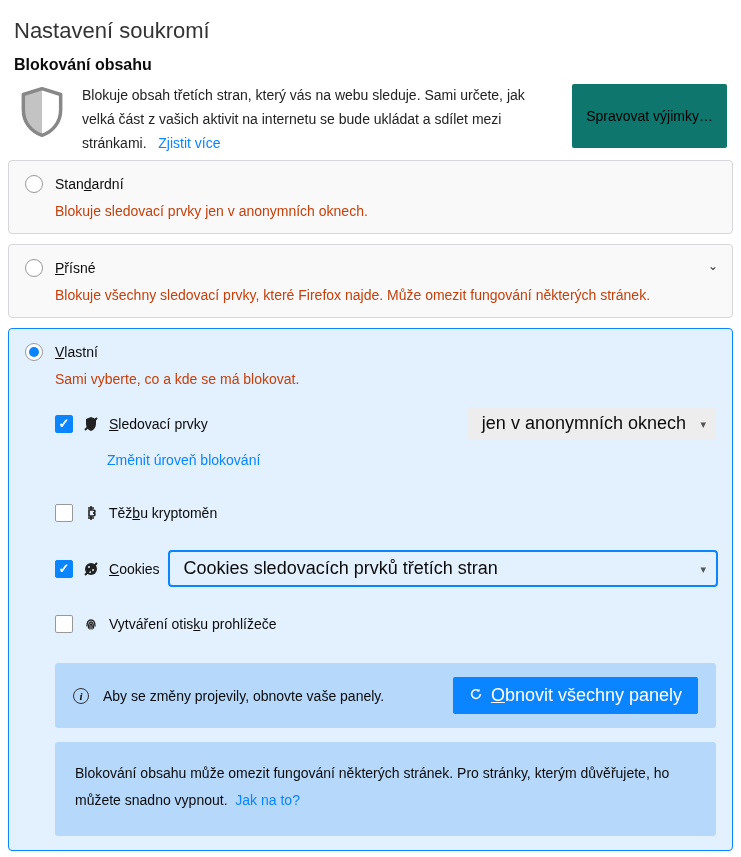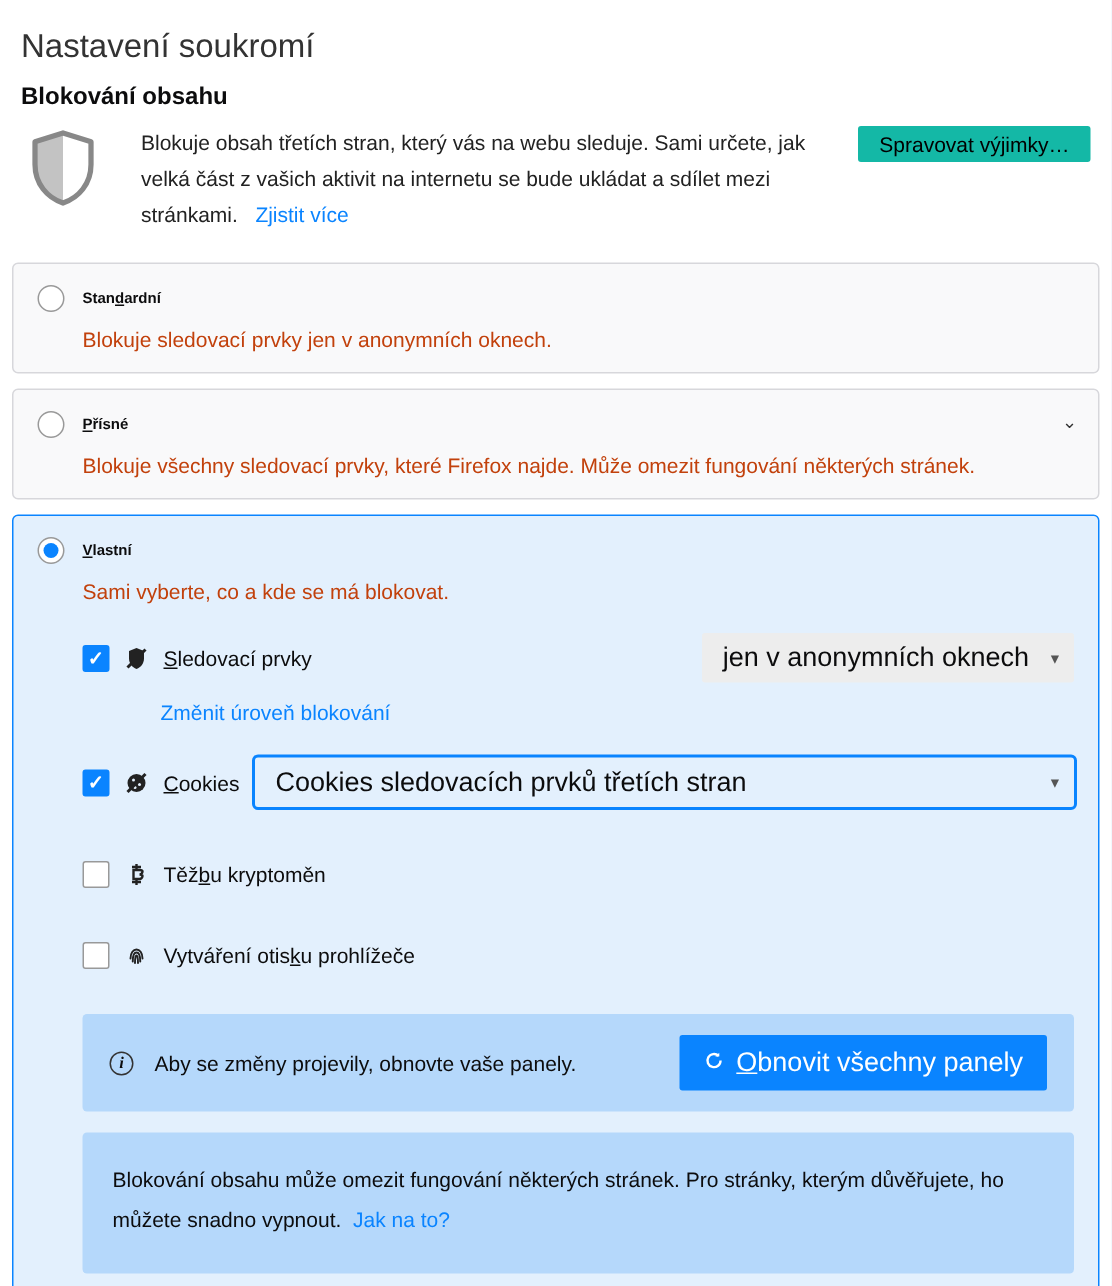--- a/index.html
+++ b/index.html
@@ -18,44 +18,44 @@
   margin: 8px 0 12px 6px;
 }
 h2 {
   font-size: 16px;
   font-weight: 700;
   margin: 0 0 10px 6px;
 }
 .intro-row {
   display: flex;
   align-items: flex-start;
-  gap: 24px;
-  margin-bottom: 20px;
+  gap: 12px;
+  margin-bottom: 5px;
   padding: 0 6px;
 }
 .shield-icon {
   width: 56px;
   height: 56px;
   flex-shrink: 0;
 }
 .intro-text {
   flex: 1;
   line-height: 1.7;
   font-size: 14px;
   color: #222;
 }
 .link {
   color: #0a84ff;
   cursor: pointer;
   text-decoration: none;
 }
 .manage-btn {
-  background: #14b8a6;
+  background: #0f766e;
   border: none;
-  padding: 4px 14px;
+  padding: 24px 14px;
   font-size: 14px;
   cursor: pointer;
   white-space: nowrap;
   border-radius: 2px;
 }
 .option-card {
   border: 1px solid #d7d7db;
   border-radius: 4px;
   padding: 14px 16px;
   margin-bottom: 10px;
@@ -91,22 +91,22 @@
   cursor: pointer;
 }
 .radio.checked::after {
   content: "";
   width: 10px;
   height: 10px;
   background: #0a84ff;
   border-radius: 50%;
 }
 .opt-title {
-  font-weight: 700;
-  font-size: 10px;
+  font-weight: 400;
+  font-size: 14px;
 }
 .opt-title .ul { text-decoration: underline; }
 .opt-desc {
   margin-top: 10px;
   margin-left: 30px;
   font-size: 14px;
   color: #c2410c;
 }
 .sub-list { margin-top: 20px; }
 .sub-row {
@@ -281,44 +281,44 @@
           </svg>
       </span>
       <span class="row-label"><span class="ul">S</span><span>ledovací prvky</span></span>
       <span class="spacer"></span>
       <span class="dropdown">jen v anonymních oknech</span>
     </div>
     <div class="sub-link-row">
       <a class="link">Změnit úroveň blokování</a>
     </div>
 
+    <div class="sub-row" style="margin-top:30px">
+      <span class="checkbox"></span>
+      <span class="small-icon">
+        <svg viewBox="0 0 16 16" width="16" height="16">
+            <path d="M8 1 V5 M8 11 V15 M5 3 H11 M5 13 H11" stroke="#222" stroke-width="1.6"></path>
+            <path d="M6 5 V11 H10 C11 11 12 10 12 9 C12 8 11 8 10 8 C11 8 12 7 12 6 C12 5 11 5 10 5 Z" fill="none" stroke="#222" stroke-width="1.6"></path>
+          </svg>
+      </span>
+      <span class="row-label"><span>Těž</span><span class="ul">b</span><span>u kryptoměn</span></span>
+    </div>
+
     <div class="sub-row">
       <span class="checkbox checked"></span>
       <span class="small-icon">
         <svg viewBox="0 0 16 16" width="16" height="16">
             <circle cx="8" cy="8" r="6" fill="#222"></circle>
             <circle cx="6" cy="6" r="1" fill="#e3f0fd"></circle>
             <circle cx="10" cy="9" r="1" fill="#e3f0fd"></circle>
             <circle cx="7" cy="11" r="1" fill="#e3f0fd"></circle>
             <line x1="2" y1="14" x2="14" y2="2" stroke="#222" stroke-width="2"></line>
           </svg>
       </span>
       <span class="row-label"><span class="ul">C</span><span>ookies</span></span>
       <span class="dropdown wide focused">Cookies sledovacích prvků třetích stran</span>
-    </div>
-
-    <div class="sub-row" style="margin-top:30px">
-      <span class="checkbox"></span>
-      <span class="small-icon">
-        <svg viewBox="0 0 16 16" width="16" height="16">
-            <path d="M8 1 V5 M8 11 V15 M5 3 H11 M5 13 H11" stroke="#222" stroke-width="1.6"></path>
-            <path d="M6 5 V11 H10 C11 11 12 10 12 9 C12 8 11 8 10 8 C11 8 12 7 12 6 C12 5 11 5 10 5 Z" fill="none" stroke="#222" stroke-width="1.6"></path>
-          </svg>
-      </span>
-      <span class="row-label"><span>Těž</span><span class="ul">b</span><span>u kryptoměn</span></span>
     </div>
 
     <div class="sub-row">
       <span class="checkbox"></span>
       <span class="small-icon">
         <svg viewBox="0 0 16 16" width="16" height="16">
             <path d="M4 10 C4 6 6 4 8 4 C10 4 12 6 12 10 M5.5 12 C5.5 8 6.7 6 8 6 C9.3 6 10.5 8 10.5 12 M7 13 C7 9 7.5 8 8 8 C8.5 8 9 9 9 13" fill="none" stroke="#222" stroke-width="1.3" stroke-linecap="round"></path>
           </svg>
       </span>
       <span class="row-label"><span>Vytváření otis</span><span class="ul">k</span><span>u prohlížeče</span></span>

